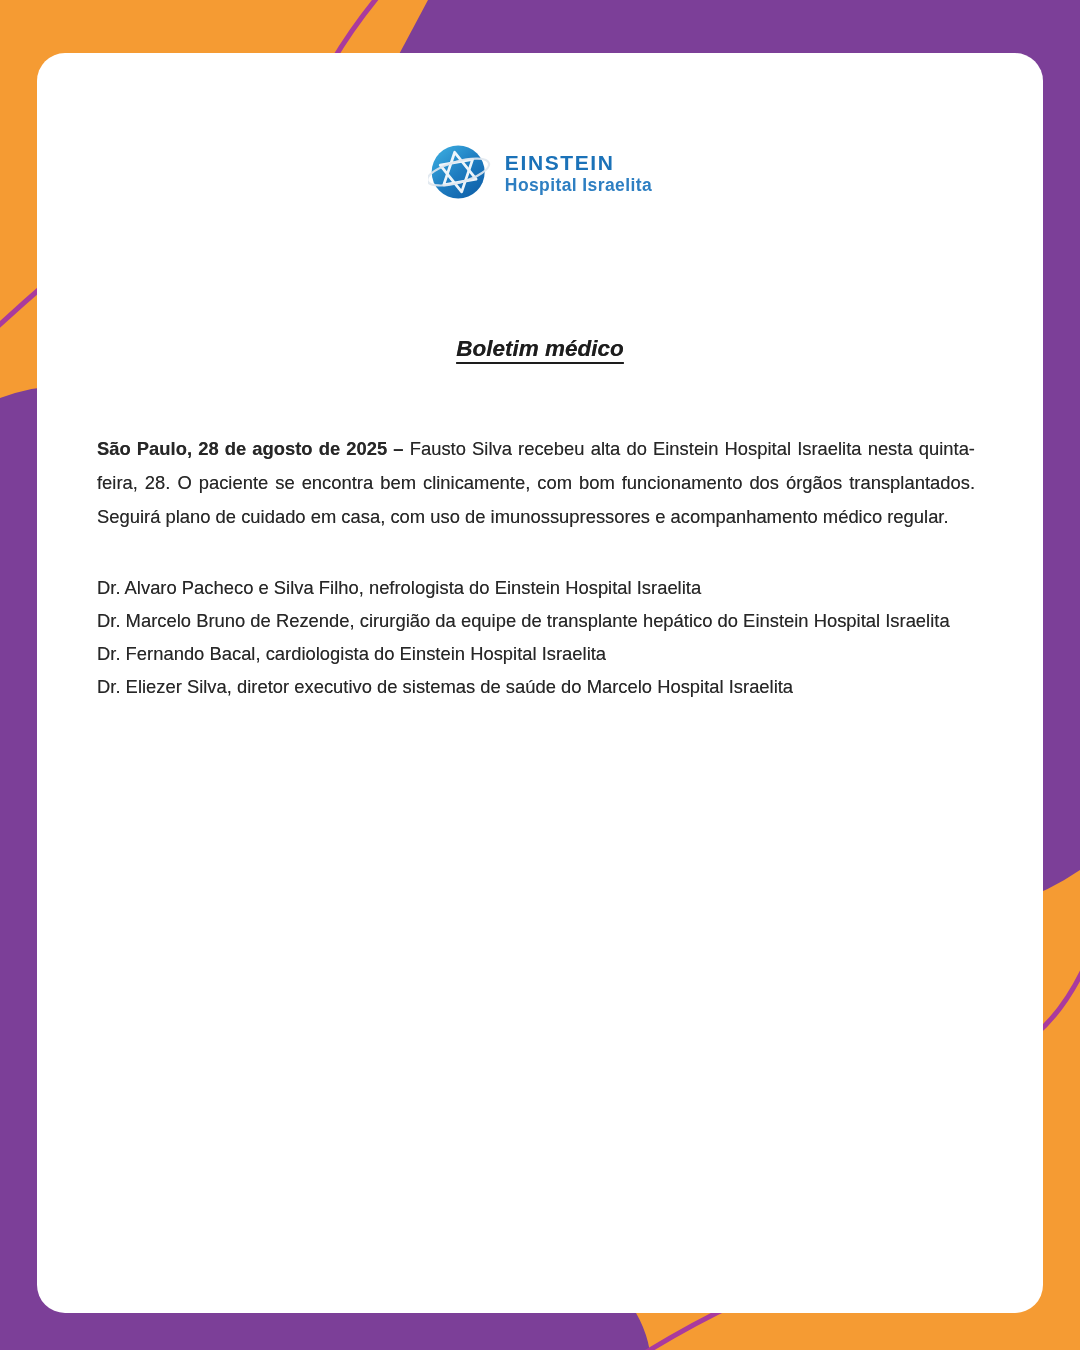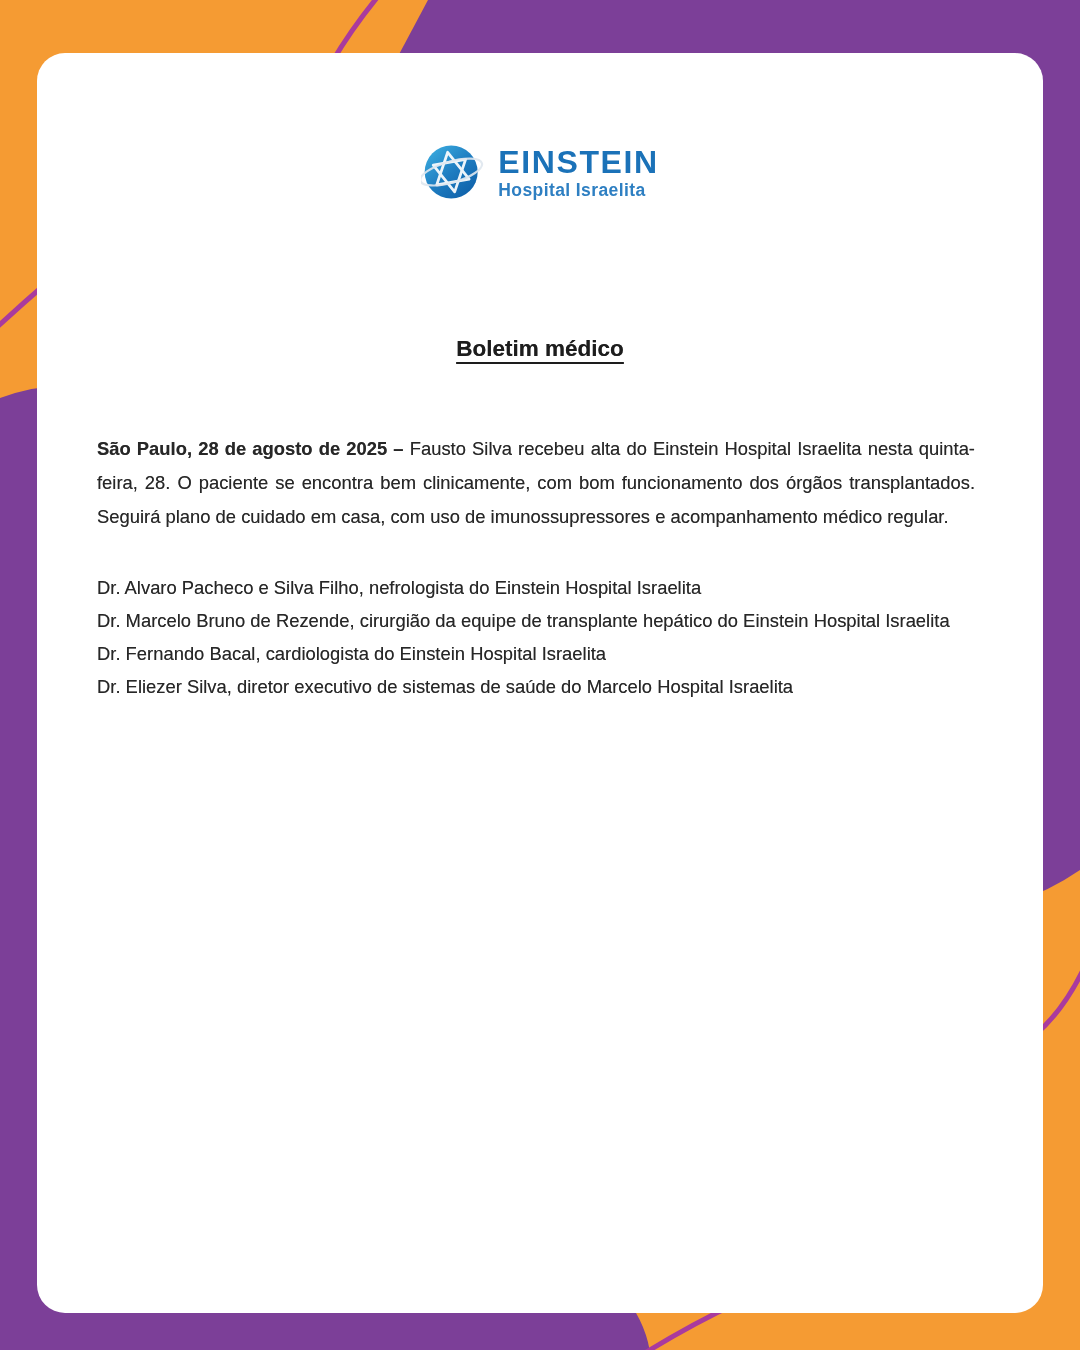--- a/index.html
+++ b/index.html
@@ -17,35 +17,36 @@
     background:#ffffff;
     border-radius:28px;
   }
   .logo-row{
     position:absolute;top:88px;left:0;right:0;
     display:flex;justify-content:center;align-items:center;gap:13px;
   }
   .logo-icon{width:64px;height:64px;flex:0 0 auto;}
   .logo-text{display:flex;flex-direction:column;line-height:1;}
   .logo-brand{
-    font-size:32px;font-weight:700;letter-spacing:1.6px;
+    font-size:21px;font-weight:700;letter-spacing:1.6px;
     color:#1b72b8;
   }
   .logo-sub{
     font-size:17.5px;font-weight:700;letter-spacing:.4px;
     color:#2e7fc2;margin-top:4px;
   }
   .doc-title{
     position:absolute;top:283px;left:0;right:0;
     text-align:center;
     font-size:22.5px;font-weight:700;color:#1d1d1d;
     text-decoration:underline;
     text-decoration-thickness:2px;
     text-underline-offset:6px;
     text-shadow:0 0 .5px rgba(30,30,30,.7);
+    font-style:italic;
   }
   .content{
     position:absolute;left:60px;right:68px;top:379px;
     color:#272727;
   }
   .lead{
     margin:0;
     font-size:18.4px;line-height:34px;
     text-align:justify;
     text-shadow:0 0 .5px rgba(40,40,40,.55);

